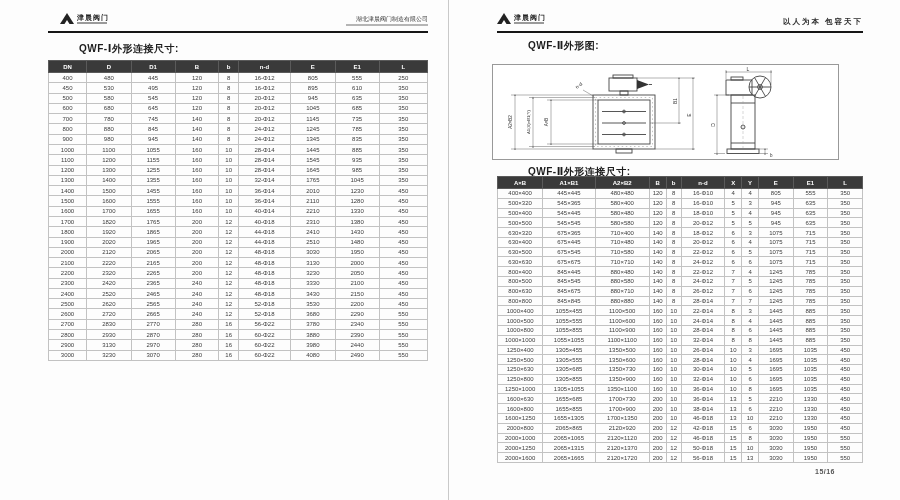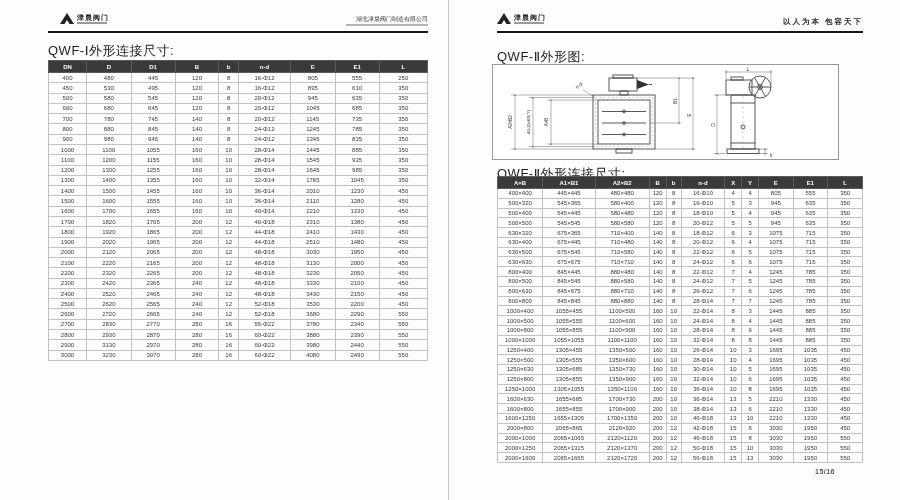--- a/index.html
+++ b/index.html
@@ -9,21 +9,21 @@
   .divider{left:448px;top:0;width:1px;height:500px;background:#c9c9c9;}
   
   .logo{display:flex;align-items:center;gap:3px;}
   .logo-txt{display:flex;flex-direction:column;}
   .brand{font-size:7px;font-weight:bold;color:#222;letter-spacing:1px;line-height:1;}
   .brand-sub{width:30px;height:2px;background:#9a9a9a;margin-top:1px;}
   .company{font-size:6px;color:#333;text-align:right;line-height:1.2;}
   .company-sub{display:block;width:82px;height:1.5px;background:#b5b5b5;margin:1px 0 0 auto;}
   .slogan{font-size:7.5px;font-weight:bold;color:#2b2b2b;text-align:right;letter-spacing:2px;}
   .rule{height:2px;background:#161616;}
-  .sec-title{font-size:13px;font-weight:normal;color:#1d1d1d;letter-spacing:0.5px;}
+  .sec-title{font-size:10px;font-weight:bold;color:#1d1d1d;letter-spacing:0.5px;margin-left:31px;}
   
   .tbl-wrap table{border-collapse:collapse;table-layout:fixed;width:100%;height:100%;border:1px solid #7d7d7d;}
   .tbl-wrap th{background:#3a3a3a;color:#fff;font-size:6px;font-weight:bold;height:11px;
                border:1px solid #5a5a5a;padding:0;text-align:center;}
   .tbl-wrap td{border:1px solid #c2c2c2;font-size:6px;color:#3c3c3c;text-align:center;
                padding:0;line-height:1;white-space:nowrap;overflow:hidden;}
   
   #ltable th:nth-child(1){width:10%;}  #ltable th:nth-child(2){width:11.8%;}
   #ltable th:nth-child(3){width:11.6%;} #ltable th:nth-child(4){width:11.6%;}
   #ltable th:nth-child(5){width:5%;}   #ltable th:nth-child(6){width:13.8%;}
@@ -397,21 +397,21 @@
     <polygon points="4.5,11 7,7 9.5,11" fill="#fff"></polygon>
   </svg>
   <div class="logo-txt">
     <span class="brand">津晨阀门</span>
     <span class="brand-sub"></span>
   </div>
 </div>
 <div class="abs slogan" style="left:700px;top:17px;width:163px;">以人为本  包容天下</div>
 <div class="abs rule" style="left:497px;top:31px;width:366px;"></div>
 
-<div class="abs sec-title" style="left:497px;top:48px;">QWF-Ⅱ外形图:</div>
+<div class="abs sec-title" style="left:497px;top:39px;">QWF-Ⅱ外形图:</div>
 
 <div class="abs drawing-box" style="left:492px;top:64px;width:345px;height:94px;">
   <svg width="345" height="94" viewBox="0 0 345 94">
     <defs>
       <marker id="ar" markerWidth="6" markerHeight="6" refX="3" refY="3" orient="auto">
         <path d="M0.5,3 L5.5,1.6 L5.5,4.4 z" fill="#555"></path>
       </marker>
     </defs>
     <g stroke="#444" fill="none" stroke-width="0.9">
 

